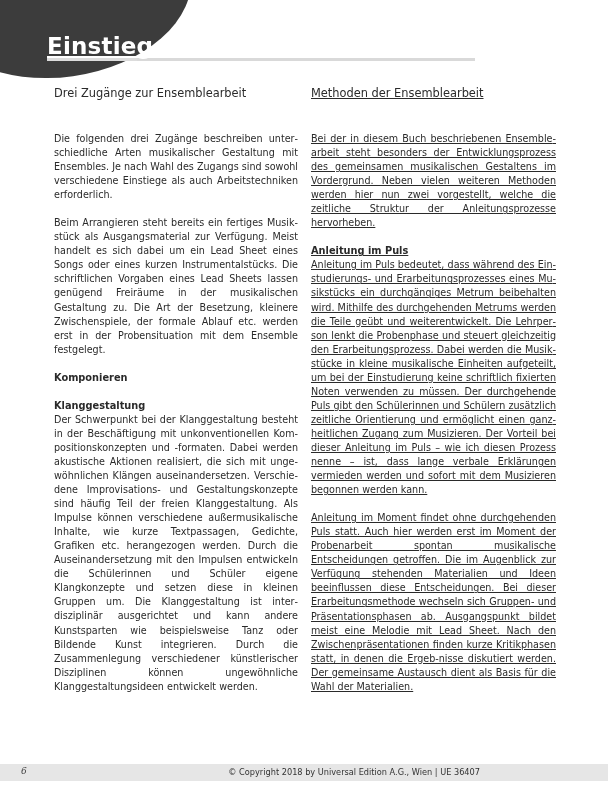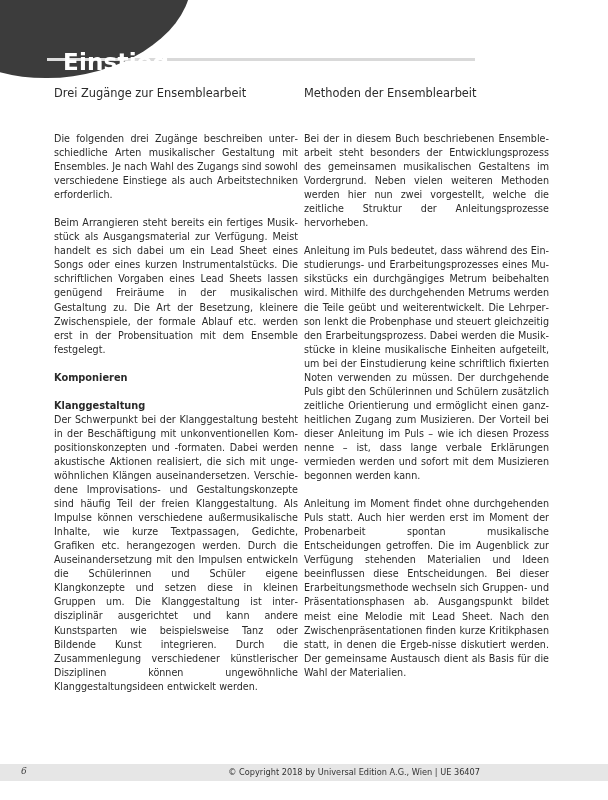--- a/index.html
+++ b/index.html
@@ -8,39 +8,39 @@
       background: #ffffff; color: #2a2a2a;
       font-family: "DejaVu Sans", sans-serif;
     }
     .blob {
       position: absolute; left: -70px; top: -95px;
       width: 262px; height: 172px; border-radius: 50%;
       background: #3c3c3c;
       transform: rotate(-8deg);
     }
     .title {
-      position: absolute; left: 47px; top: 33px; margin: 16px;
+      position: absolute; left: 47px; top: 33px; margin: 0;
       font-family: "DejaVu Sans", sans-serif; font-weight: bold;
-      font-size: 23px; color: #ffffff; letter-spacing: 0.2px;
+      font-size: 23px; color: #ffffff; letter-spacing: 0.2px; text-decoration: underline;
     }
     .rule {
       position: absolute; left: 47px; top: 58px; width: 428px; height: 3px;
       background: #d9d9d9;
     }
     .rule-dark {
       position: absolute; left: 47px; top: 58px; width: 90px; height: 3px;
       background: #dcdcdc;
     }
     .col {
       position: absolute; top: 86px; width: 244px;
       font-size: 9.6px; line-height: 14.05px; text-align: justify;
       hyphens: manual;
     }
     .col.left { left: 54px; }
-    .col.right { left: 304px; width: 245px; }
+    .col.right { left: 311px; width: 245px; text-decoration: underline; }
     .col h2 {
       margin: 0 0 32px 0; font-weight: normal; font-size: 11.4px; line-height: 14px;
       color: #2a2a2a; text-align: left;
     }
     .col p { margin: 8px 0 14px 0; }
     .col h3 {
       margin: 0; font-size: 9.8px; line-height: 14.05px; font-weight: bold;
       text-align: left;
     }
     .col .block { margin-bottom: 14px; }
@@ -77,20 +77,21 @@
   <div class="block">
     <h3>Klanggestaltung</h3>
     <div>Der Schwerpunkt bei der Klanggestaltung besteht in der Beschäftigung mit unkonventionellen Kom­positionskonzepten und -formaten. Dabei werden akustische Aktionen realisiert, die sich mit unge­wöhnlichen Klängen auseinandersetzen. Verschie­dene Improvisations- und Gestaltungskonzepte sind häufig Teil der freien Klanggestaltung. Als Impulse können verschiedene außermusikalische Inhalte, wie kurze Textpassagen, Gedichte, Grafiken etc. he­rangezogen werden. Durch die Auseinandersetzung mit den Impulsen entwickeln die Schülerinnen und Schüler eigene Klangkonzepte und setzen diese in kleinen Gruppen um. Die Klanggestaltung ist inter­disziplinär ausgerichtet und kann andere Kunstspar­ten wie beispielsweise Tanz oder Bildende Kunst in­tegrieren. Durch die Zusammenlegung verschiedener künstlerischer Disziplinen können ungewöhnliche Klanggestaltungsideen entwickelt werden.</div>
   </div>
 </div>
 
 <div class="col right">
   <h2>Methoden der Ensemblearbeit</h2>
   <p>Bei der in diesem Buch beschriebenen Ensemble­arbeit steht besonders der Entwicklungsprozess des gemeinsamen musikalischen Gestaltens im Vorder­grund. Neben vielen weiteren Methoden werden hier nun zwei vorgestellt, welche die zeitliche Struk­tur der Anleitungsprozesse hervorheben.</p>
   <div class="block">
+    <h3>Anleitung im Puls</h3>
     <div>Anleitung im Puls bedeutet, dass während des Ein­studierungs- und Erarbeitungsprozesses eines Mu­sikstücks ein durchgängiges Metrum beibehalten wird. Mithilfe des durchgehenden Metrums werden die Teile geübt und weiterentwickelt. Die Lehrper­son lenkt die Probenphase und steuert gleichzeitig den Erarbeitungsprozess. Dabei werden die Musik­stücke in kleine musikalische Einheiten aufgeteilt, um bei der Einstudierung keine schriftlich fixierten Noten verwenden zu müssen. Der durchgehende Puls gibt den Schülerinnen und Schülern zusätzlich zeitliche Orientierung und ermöglicht einen ganz­heitlichen Zugang zum Musizieren. Der Vorteil bei dieser Anleitung im Puls – wie ich diesen Prozess nenne – ist, dass lange verbale Erklärungen vermie­den werden und sofort mit dem Musizieren begon­nen werden kann.</div>
   </div>
   <div class="block">
     <div>Anleitung im Moment findet ohne durchgehenden Puls statt. Auch hier werden erst im Moment der Probenarbeit spontan musikalische Entscheidungen getroffen. Die im Augenblick zur Verfügung stehen­den Materialien und Ideen beeinflussen diese Entscheidungen. Bei dieser Erarbeitungsmethode wechseln sich Gruppen- und Präsentationsphasen ab. Ausgangspunkt bildet meist eine Melodie mit Lead Sheet. Nach den Zwischenpräsentationen fin­den kurze Kritikphasen statt, in denen die Ergeb-nis­se diskutiert werden. Der gemeinsame Austausch dient als Basis für die Wahl der Materialien.</div>
   </div>
 </div>
 
 <div class="footer">
   <span class="page-num">6</span>
   <span class="copyright">© Copyright 2018 by Universal Edition A.G., Wien | UE 36407</span>

